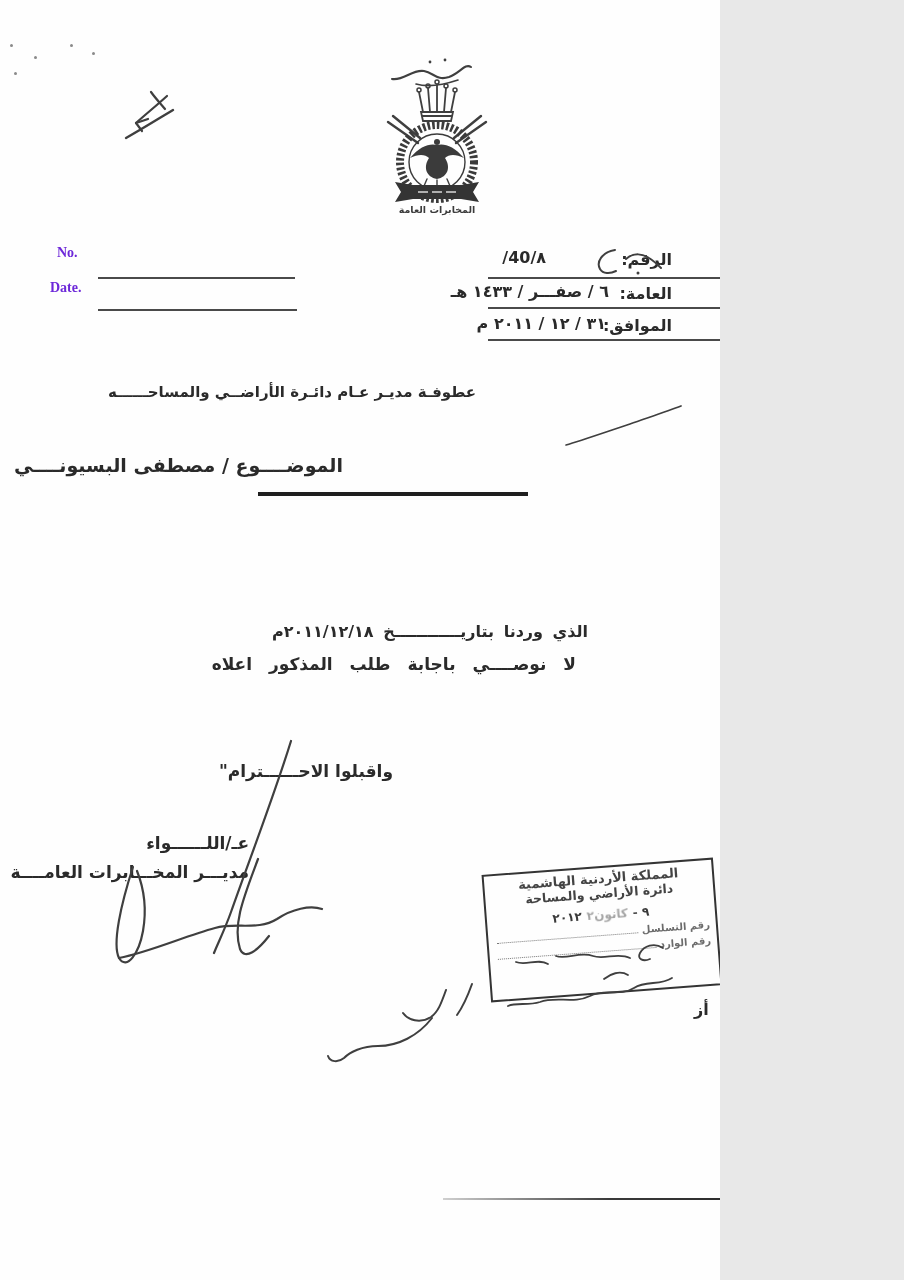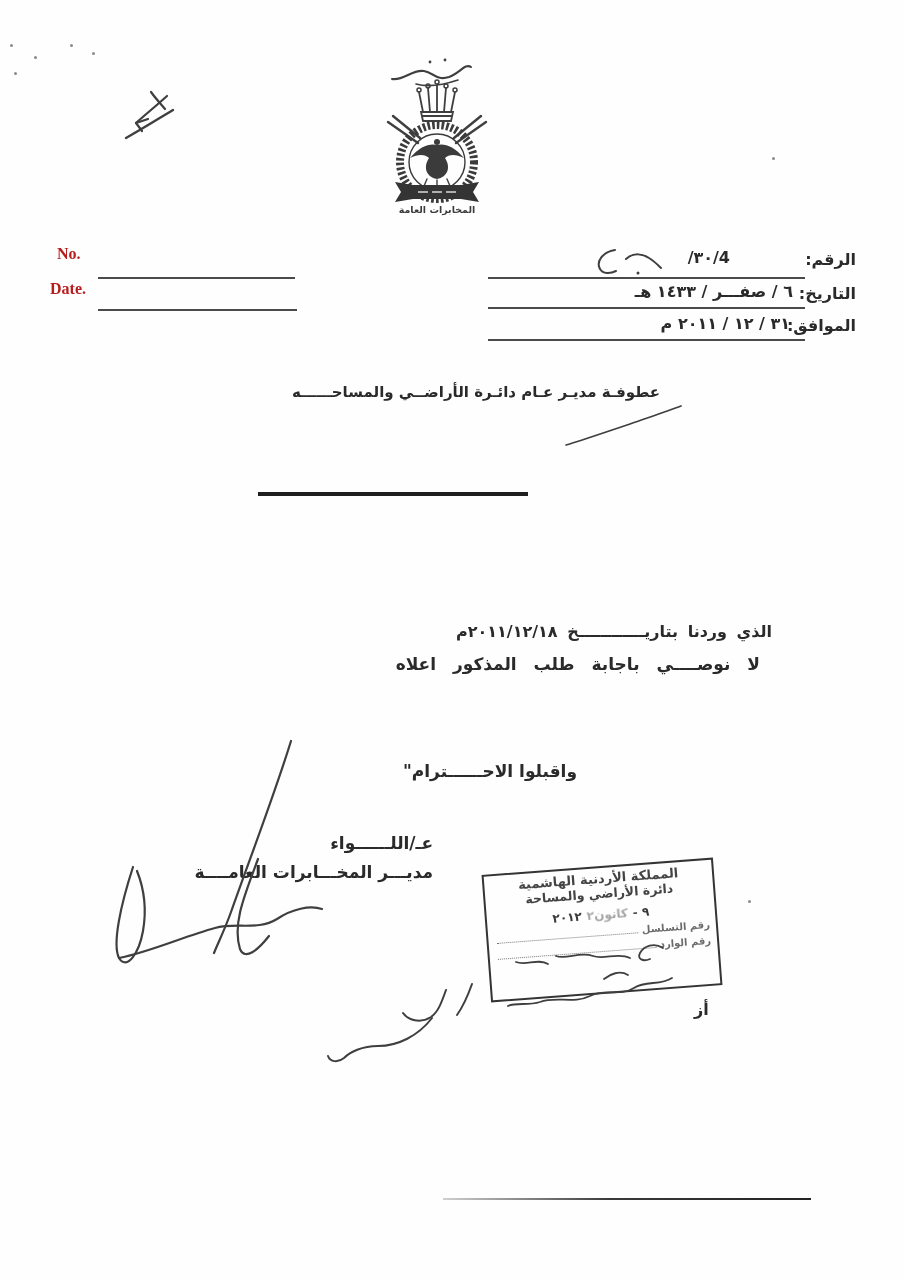--- a/index.html
+++ b/index.html
@@ -1,24 +1,24 @@
 <!DOCTYPE html>
 <html><head>
 <meta charset="utf-8">
 <style>
   html,body{margin:0;padding:0;background:#e8e8e8;}
   .page{
-    position:relative;width:904px;height:1280px;background:#fefefe;
+    position:relative;width:720px;height:1280px;background:#fefefe;
     overflow:hidden;font-family:"DejaVu Sans",sans-serif;color:#262626;
   }
   .abs{position:absolute;}
   .ar{direction:rtl;unicode-bidi:embed;white-space:nowrap;font-weight:bold;color:#2a2a2a;text-align:right;}
   .speck{position:absolute;width:3px;height:3px;border-radius:50%;background:#8a8a8a;}
   
-  .corner-label{position:absolute;font-family:"Liberation Serif",serif;font-weight:bold;font-size:16px;color:#b91c1c;text-align:center;}
+  .corner-label{position:absolute;font-family:"Liberation Serif",serif;font-weight:bold;font-size:14px;color:#6d28d9;text-align:center;}
   .rule{position:absolute;background:#4a4a4a;height:1.6px;}
   
   .field-label{position:absolute;font-size:16px;}
   .field-value{position:absolute;font-size:16px;}
   .ltr-num{direction:ltr;unicode-bidi:bidi-override;white-space:nowrap;font-weight:bold;color:#2a2a2a;}
   
   .recipient{position:absolute;top:383px;right:244px;font-size:15px;letter-spacing:.3px;}
   .subject{position:absolute;top:454px;right:377px;font-size:19px;}
   .subject-rule{position:absolute;left:258px;top:492px;width:270px;height:3.5px;background:#1f1f1f;}
   
@@ -109,41 +109,42 @@
       <text x="59" y="163" text-anchor="middle" font-size="9.5" font-weight="bold" fill="#3c3c3c" style="filter:blur(.45px)" direction="rtl">المخابرات العامة</text>
     </svg>
   </div>
 
   <span class="corner-label" style="left:57px;top:245px">No.</span>
   <div class="rule" style="left:98px;top:277px;width:197px"></div>
   <span class="corner-label" style="left:50px;top:280px">Date.</span>
   <div class="rule" style="left:98px;top:309px;width:199px"></div>
 
   <span class="field-label ar" style="right:48px;top:250px">الرقم:</span>
-  <span class="field-value ltr-num" style="right:174px;top:248px;font-size:16px">/٣٠/4</span>
+  <span class="field-value ltr-num" style="right:174px;top:248px;font-size:16px">/40/٨</span>
   <svg style="left:0;top:0" width="904" height="1280" viewBox="0 0 904 1280">
     <path class="ink" stroke-width="2" d="M615,250 C602,252 596,262 600,269 C603,274 610,274 616,271"></path>
     <path class="ink" stroke-width="2" d="M626,259 C634,252 643,254 649,258 C654,261 658,265 661,268"></path>
     <circle cx="638" cy="273" r="1.5" fill="#3f3f3f"></circle>
   </svg>
   <div class="rule" style="left:488px;top:277px;width:317px"></div>
 
-  <span class="field-label ar" style="right:48px;top:284px">التاريخ:</span>
+  <span class="field-label ar" style="right:48px;top:284px">العامة:</span>
   <span class="field-value ar" style="right:111px;top:282px">٦ / صفـــر / ١٤٣٣ هـ</span>
   <div class="rule" style="left:488px;top:307px;width:317px"></div>
 
   <span class="field-label ar" style="right:48px;top:316px">الموافق:</span>
   <span class="field-value ar" style="right:114px;top:314px">٣١ / ١٢ / ٢٠١١ م</span>
   <div class="rule" style="left:488px;top:339px;width:317px"></div>
 
   <div class="recipient ar">عطوفـة مديـر عـام دائـرة الأراضــي والمساحــــــه</div>
   <svg style="left:0;top:0" width="904" height="1280" viewBox="0 0 904 1280">
     <path class="ink" stroke-width="1.7" d="M566,445 C580,441 600,434 630,424 C650,417 668,411 681,406"></path>
   </svg>
 
+  <div class="subject ar">الموضــــوع / مصطفى البسيونــــي</div>
   <div class="subject-rule"></div>
 
   <div class="body-line ar" style="right:132px;top:622px;word-spacing:4px">الذي وردنا بتاريــــــــــــخ ٢٠١١/١٢/١٨م</div>
   <div class="body-line ar" style="right:144px;top:654px;font-size:17px;word-spacing:11px">لا نوصــــي باجابة طلب المذكور اعلاه</div>
 
   <div class="closing ar">واقبلوا الاحــــــترام"</div>
 
   <div class="sig-line ar" style="right:471px;top:833px">عـ/اللــــــواء</div>
   <div class="sig-line ar" style="right:471px;top:862px">مديـــر المخـــابرات العامــــة</div>
   <svg style="left:0;top:0" width="904" height="1280" viewBox="0 0 904 1280">

